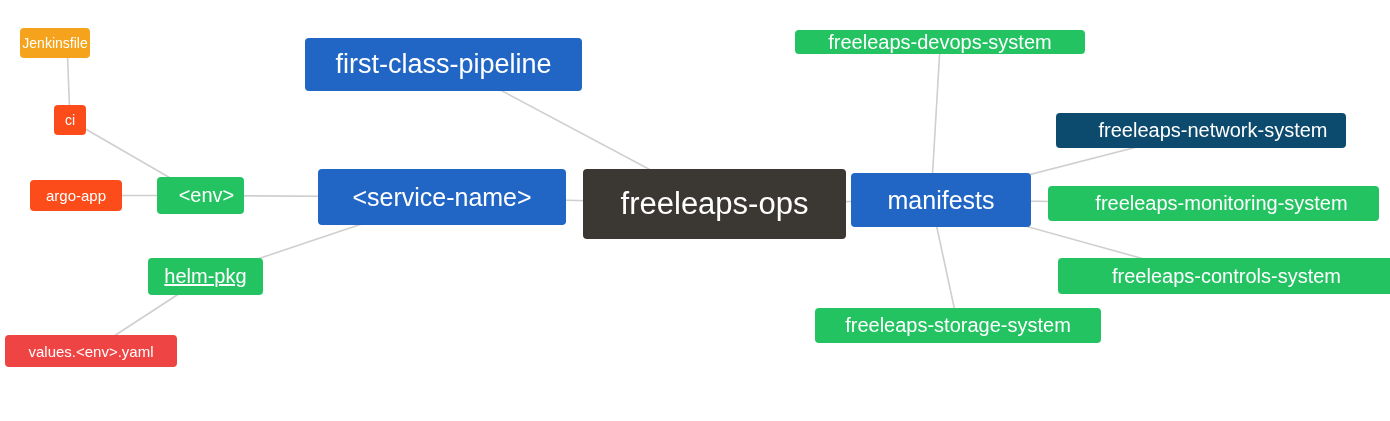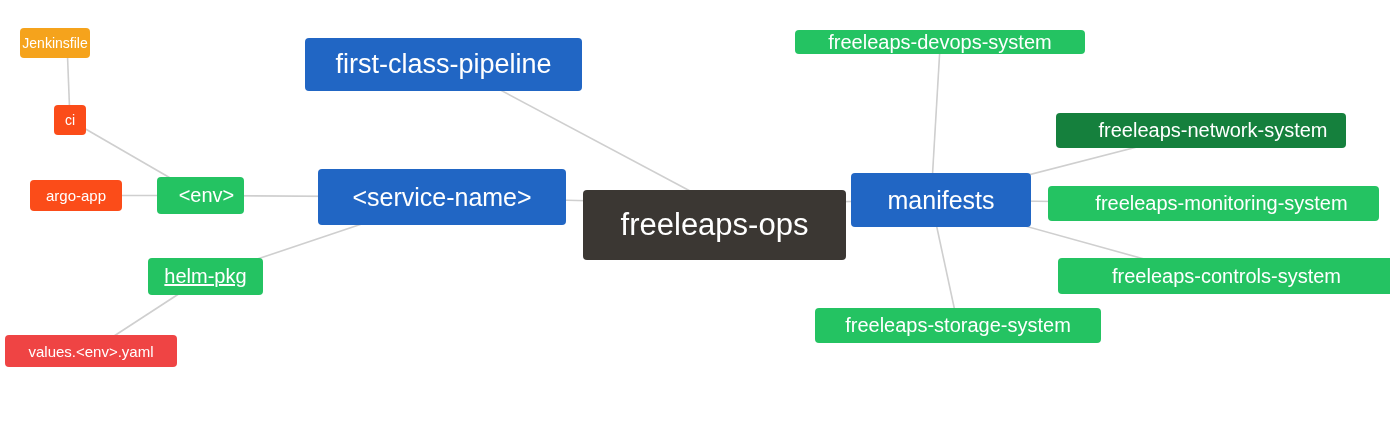--- a/index.html
+++ b/index.html
@@ -99,33 +99,33 @@
   </div>
 
   <div class="node n-helm-pkg" style="background: rgb(36, 195, 98); text-decoration: underline;">
     <span class="node-label">helm-pkg</span>
   </div>
 
   <div class="node n-values-env-yaml" style="background: #ef4444;">
     <span class="node-label">values.&lt;env&gt;.yaml</span>
   </div>
 
-  <div class="node n-freeleaps-ops" style="background: rgb(59, 55, 51); margin-top: 21px;">
+  <div class="node n-freeleaps-ops" style="background: rgb(59, 55, 51);">
     <span class="node-label">freeleaps-ops</span>
   </div>
 
   <div class="node n-manifests" style="background: rgb(33, 102, 196);">
     <span class="node-label">manifests</span>
   </div>
 
   <div class="node n-devops-system" style="background: rgb(36, 195, 98);">
     <span class="node-label">freeleaps-devops-system</span>
   </div>
 
-  <div class="node n-network-system" style="background: #15803d; padding-left: 24px;">
+  <div class="node n-network-system" style="background: #0c4a6e; padding-left: 24px;">
     <span class="node-label">freeleaps-network-system</span>
   </div>
 
   <div class="node n-monitoring-system" style="background: rgb(36, 195, 98);">
     <span class="node-label">freeleaps-monitoring-system</span>
   </div>
 
   <div class="node n-controls-system" style="background: rgb(36, 195, 98);">
     <span class="node-label">freeleaps-controls-system</span>
   </div>

